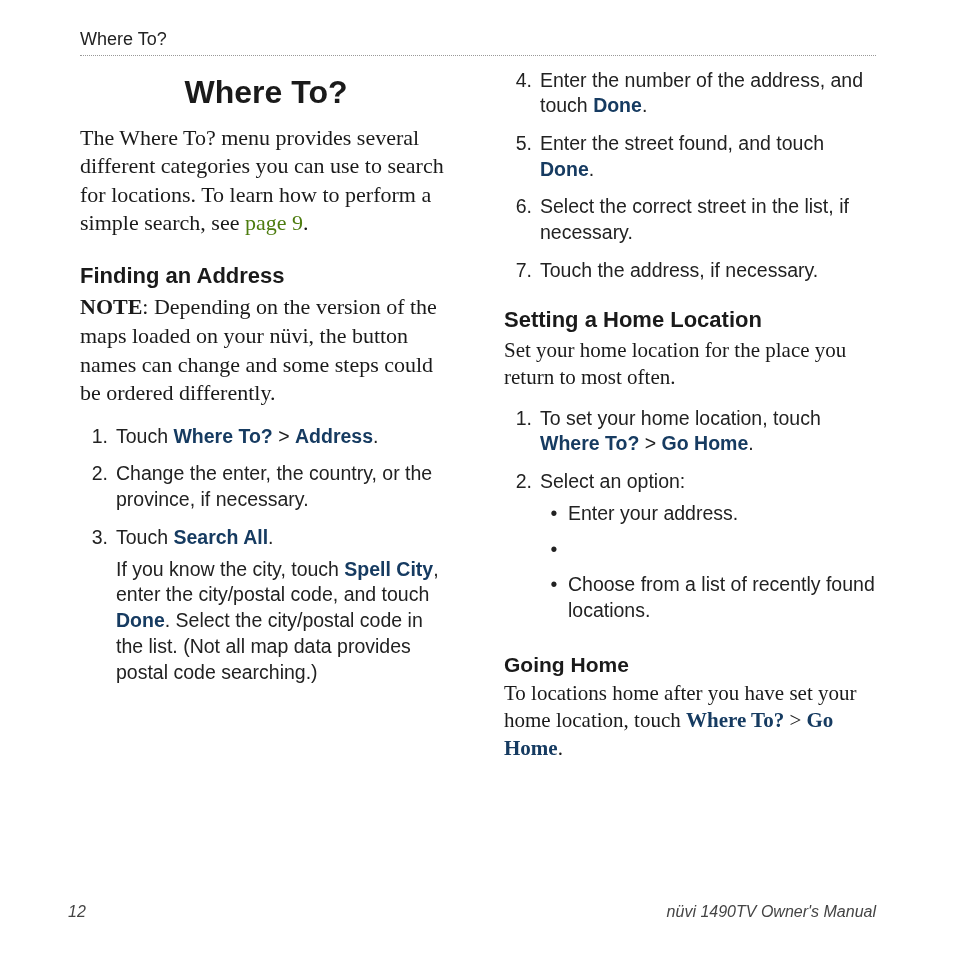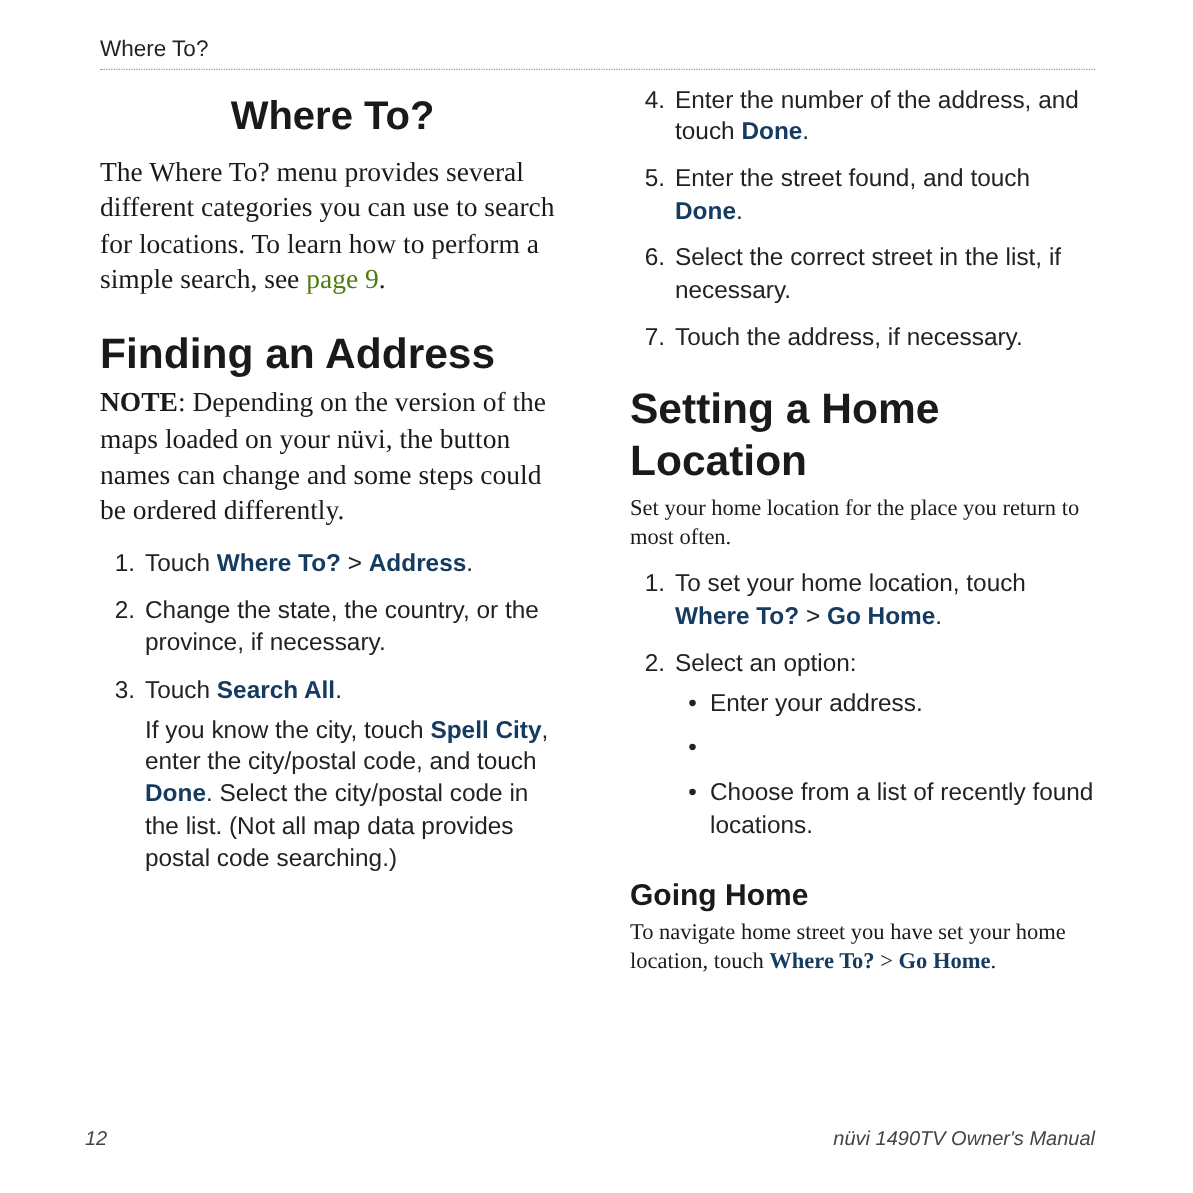--- a/index.html
+++ b/index.html
@@ -6,34 +6,34 @@
   margin:0;padding:0;background:#fff;color:#1a1a1a;
   font-family:'Times New Roman',serif;font-size:22px;line-height:1.25;
   width:954px;height:954px;box-sizing:border-box;position:relative
 }
 .page{padding:28px 78px 0 80px;box-sizing:border-box}
 .bc{font-family:Arial,Helvetica,sans-serif;font-size:18px;color:#222;padding-bottom:4px;border-bottom:1.5px dotted #999;margin-bottom:12px}
 .cols{display:flex;gap:52px}
 .col{flex:1;min-width:0}
 .h1{font-family:Arial,Helvetica,sans-serif;font-weight:700;font-size:32px;text-align:center;margin:4px 0 12px}
 .intro{font-size:22px;line-height:1.3;margin:0 0 24px}
-.h2{font-family:Arial,Helvetica,sans-serif;font-weight:700;font-size:34px;margin:8px 0 4px}
-.h3{font-family:Arial,Helvetica,sans-serif;font-weight:700;font-size:24px;margin:18px 0 2px}
+.h2{font-family:Arial,Helvetica,sans-serif;font-weight:700;font-size:22px;margin:8px 0 4px}
+.h3{font-family:Arial,Helvetica,sans-serif;font-weight:700;font-size:21px;margin:18px 0 2px}
 .note{margin:0 0 16px;line-height:1.3}
 .link{color:#4d7c0f}
 ol.steps{list-style:none;margin:0;padding:0;font-family:Arial,Helvetica,sans-serif;font-size:19.5px;color:#222;line-height:1.32}
 ol.steps>li{display:flex;margin:0 0 12px}
 ol.steps .n{width:28px;flex:none;text-align:right;padding-right:8px}
 ol.steps .t{flex:1}
 ol.steps .sub{margin-top:6px}
 .bold{font-weight:700;color:#163b61}
 ul.bul{list-style:none;margin:6px 0 0;padding:0}
 ul.bul>li{display:flex;margin:0 0 10px}
 ul.bul .dot{width:28px;flex:none;text-align:center}
-.body-serif{font-family:'Times New Roman',serif;font-size:18px;line-height:1.3;margin:0 0 14px}
+.body-serif{font-family:'Times New Roman',serif;font-size:21px;line-height:1.3;margin:0 0 14px}
 .note-l{font-family:'Times New Roman',serif;font-weight:700}
 .footer{position:absolute;bottom:32px;left:68px;right:78px;display:flex;justify-content:space-between;font-family:Arial,Helvetica,sans-serif;font-style:italic;font-size:16px;color:#444}
 .go{font-family:'Times New Roman',serif;font-weight:700;color:#163b61}
 </style>
 </head>
 <body>
 
 <div class="page">
   <div class="bc">Where To?</div>
   <div class="cols">
@@ -46,21 +46,21 @@
       <p class="note">
         <span class="note-l">NOTE</span><span>: Depending on the version of the maps loaded on your nüvi, the button names can change and some steps could be ordered differently.</span>
       </p>
       <ol class="steps">
         <li>
             <span class="n">1.</span>
           <span class="t"><span>Touch </span><span class="bold">Where To?</span><span> &gt; </span><span class="bold">Address</span><span>.</span></span>
         </li>
         <li>
             <span class="n">2.</span>
-          <span class="t">Change the state, the country, or the province, if necessary.</span>
+          <span class="t">Change the enter, the country, or the province, if necessary.</span>
         </li>
         <li>
             <span class="n">3.</span>
           <span class="t">
             <span>Touch </span><span class="bold">Search All</span><span>.</span>
             <div class="sub">
               <span>If you know the city, touch </span><span class="bold">Spell City</span><span>, enter the city/postal code, and touch </span><span class="bold">Done</span><span>. Select the city/postal code in the list. (Not all map data provides postal code searching.)</span>
             </div>
           </span>
         </li>
@@ -111,21 +111,21 @@
                   <span class="dot">•</span>
                   <span>Choose from a list of recently found locations.</span>
                 </li>
             </ul>
           </span>
         </li>
       </ol>
 
       <div class="h3">Going Home</div>
       <p class="body-serif">
-        <span>To navigate home street you have set your home location, touch </span><span class="go">Where To?</span><span> &gt; </span><span class="go">Go Home</span><span>.</span>
+        <span>To locations home after you have set your home location, touch </span><span class="go">Where To?</span><span> &gt; </span><span class="go">Go Home</span><span>.</span>
       </p>
     </div>
   </div>
 </div>
 
 <div class="footer">
   <span>12</span>
   <span>nüvi 1490TV Owner's Manual</span>
 </div>
 

